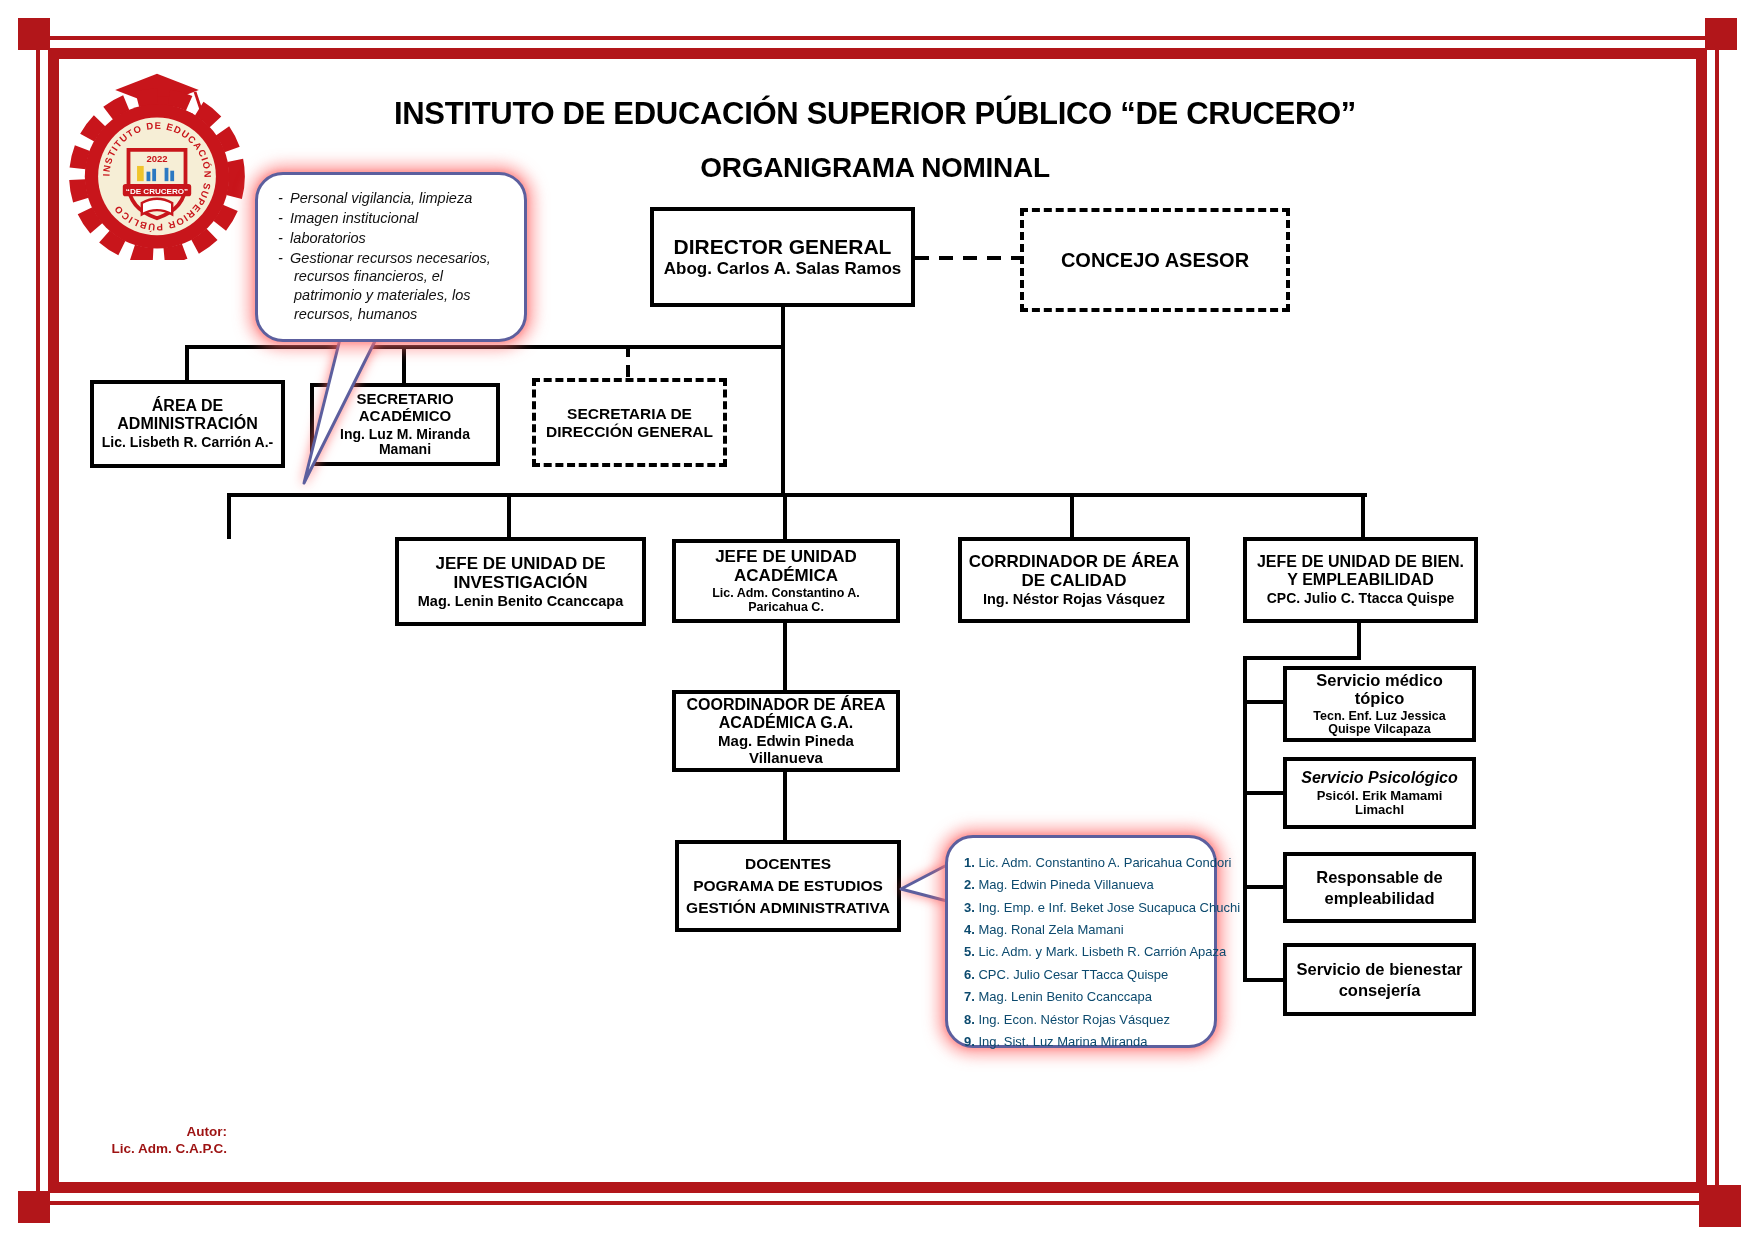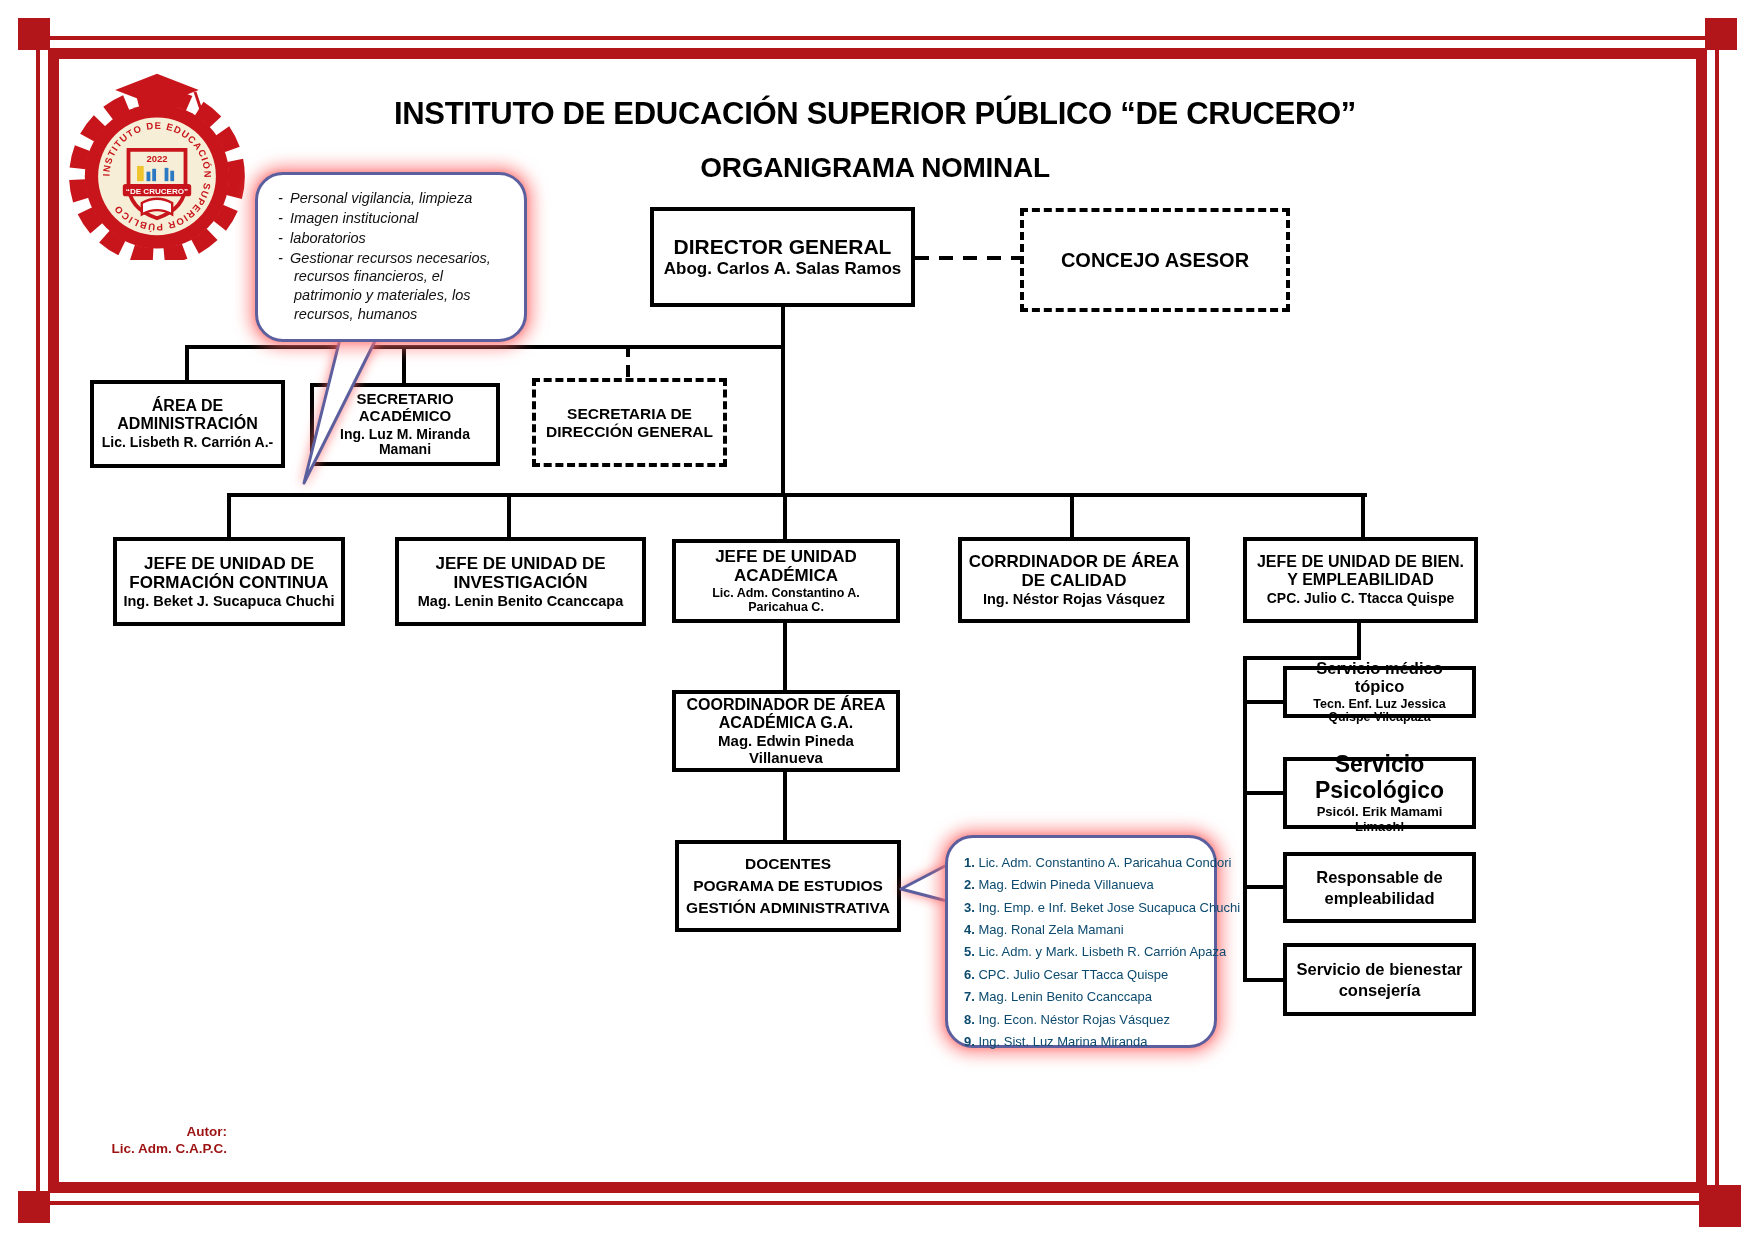--- a/index.html
+++ b/index.html
@@ -45,24 +45,24 @@
   .b-u5{left:1243px;top:537px;width:235px;height:86px;}
   .b-u1 .t,.b-u2 .t,.b-u4 .t{font-size:17px;}
   .b-u3 .t{font-size:17px;} .b-u5 .t{font-size:16px;}
   .b-u1 .n,.b-u2 .n,.b-u4 .n{font-size:14.5px;}
   .b-u3 .n{font-size:12.5px;} .b-u5 .n{font-size:14px;}
   .b-coord{left:672px;top:690px;width:228px;height:82px;}
   .b-coord .t{font-size:16px;} .b-coord .n{font-size:15px;}
   .b-doc{left:675px;top:840px;width:226px;height:92px;}
   .b-doc .t{font-size:15.5px;line-height:1.3;}
   .b-c1,.b-c2,.b-c3,.b-c4{left:1283px;width:193px;}
-  .b-c1{top:666px;height:52px;align-items:center;} .b-c2{top:757px;height:72px;}
+  .b-c1{top:666px;height:76px;align-items:center;} .b-c2{top:757px;height:72px;}
   .b-c3{top:852px;height:71px;} .b-c4{top:943px;height:73px;}
   .b-c1 .t{font-size:16.5px;} .b-c1 .n{font-size:12.5px;}
-  .b-c2 .t{font-size:23px;}   .b-c2 .n{font-size:13px;}
+  .b-c2 .t{font-size:16px;font-style:italic;}   .b-c2 .n{font-size:13px;}
   .b-c3 .t,.b-c4 .t{font-size:16.5px;line-height:1.25;}
 
   
   .line{position:absolute;background:#000;z-index:1;}
   .hd{background:repeating-linear-gradient(90deg,#000 0 14px,transparent 14px 24px);}
   .vd{background:repeating-linear-gradient(180deg,#000 0 12px,transparent 12px 20px);}
 
   
   .callout{position:absolute;background:#fff;border:3px solid #5c5f9e;border-radius:28px;
            box-shadow:0 0 4px 2px rgba(255,120,120,.45),0 0 14px 8px rgba(255,105,105,.55);
@@ -166,24 +166,20 @@
     <div class="n">Lic. Lisbeth R. Carrión A.-</div>
   </div>
   <div class="box b-secacad">
     <div class="t">SECRETARIO ACADÉMICO</div>
     <div class="n">Ing. Luz M. Miranda Mamani</div>
   </div>
   <div class="box dashedbox b-secdir">
     <div class="t">SECRETARIA DE DIRECCIÓN GENERAL</div>
   </div>
 
-  <div class="box b-u1">
-    <div class="t">JEFE DE UNIDAD DE FORMACIÓN CONTINUA</div>
-    <div class="n">Ing. Beket J. Sucapuca Chuchi</div>
-  </div>
   <div class="box b-u2">
     <div class="t">JEFE DE UNIDAD DE INVESTIGACIÓN</div>
     <div class="n">Mag. Lenin Benito Ccanccapa</div>
   </div>
   <div class="box b-u3">
     <div class="t">JEFE DE UNIDAD ACADÉMICA</div>
     <div class="n">Lic. Adm. Constantino A. Paricahua C.</div>
   </div>
   <div class="box b-u4">
     <div class="t">CORRDINADOR DE ÁREA DE CALIDAD</div>

